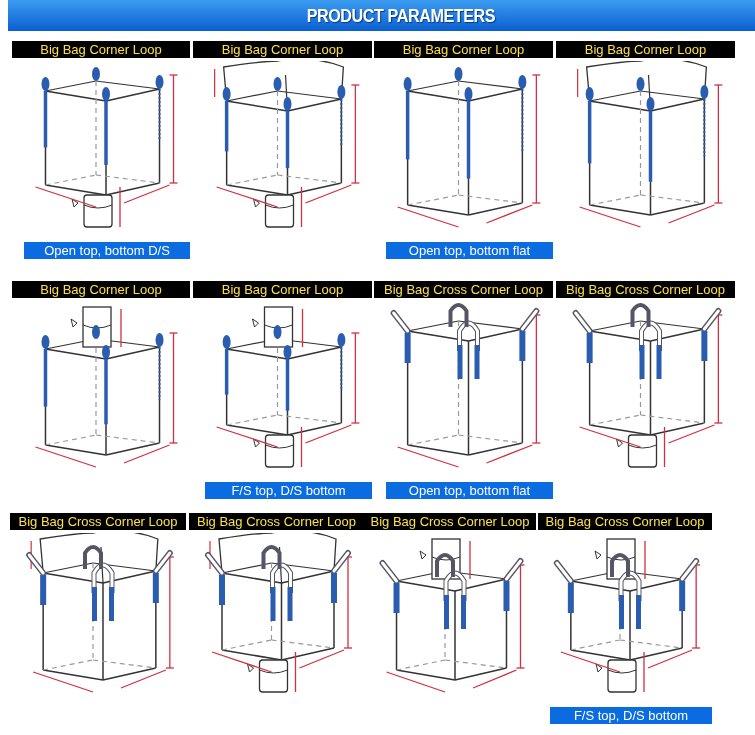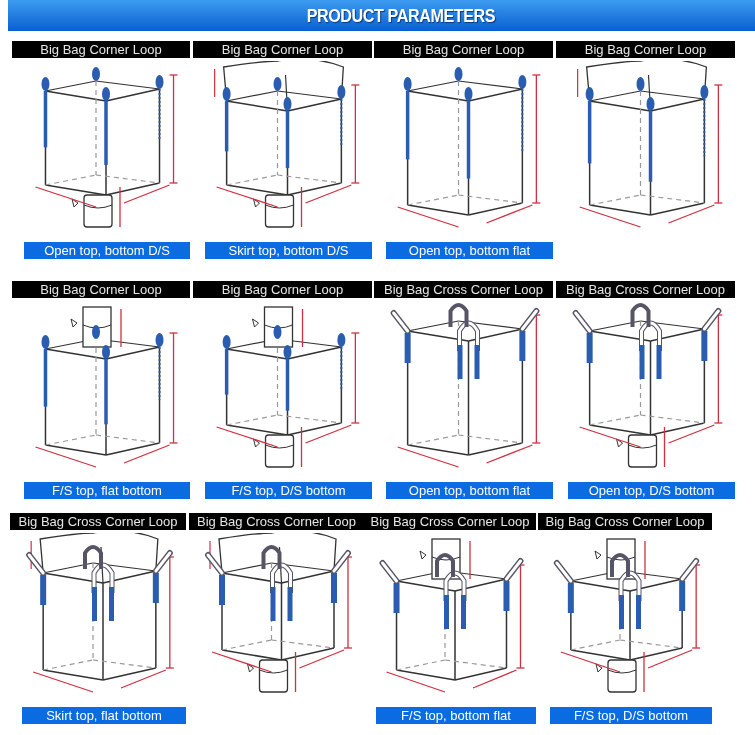--- a/index.html
+++ b/index.html
@@ -1,20 +1,20 @@
 <!DOCTYPE html>
 <html><head>
 <meta charset="utf-8">
 <style>
   html,body{margin:0;padding:0;background:#fff;}
   body{width:755px;height:735px;position:relative;overflow:hidden;font-family:"Liberation Sans",sans-serif;}
   .banner{position:absolute;left:8px;top:0;width:755px;height:31px;background:linear-gradient(#3c9cf0,#0a5fd0);display:flex;align-items:center;justify-content:center;padding-left:15px;}
   .banner span{color:#fff;font-family:"Liberation Sans",sans-serif;font-weight:bold;font-size:19px;letter-spacing:-0.5px;transform:scaleX(0.85);text-shadow:1px 1px 1px #0a3a80;}
   .cell{position:absolute;}
-  .hdr{position:absolute;left:0;right:0;top:0;height:17px;background:#000;color:#e5e5e5;font-size:13px;line-height:17px;text-align:center;white-space:nowrap;overflow:hidden;}
+  .hdr{position:absolute;left:0;right:0;top:0;height:17px;background:#000;color:#fde047;font-size:13px;line-height:17px;text-align:center;white-space:nowrap;overflow:hidden;}
   .ftr{position:absolute;left:12px;right:0;height:17px;background:#0a6ce0;color:#fff;font-size:13px;line-height:17px;text-align:center;white-space:nowrap;overflow:hidden;}
   .fig{position:absolute;left:0;right:0;}
   svg{display:block;}
 </style>
 </head>
 <body>
 
 <div class="banner">
   <span>PRODUCT PARAMETERS</span>
 </div>
@@ -86,21 +86,20 @@
           <line x1="158.36" y1="122" x2="166.36" y2="122" stroke="#d03040" stroke-width="1.3"></line>
           <line x1="33.63999999999999" y1="40" x2="33.63999999999999" y2="90.4" stroke="#2a5db0" stroke-width="3.5"></line>
           <ellipse cx="33.63999999999999" cy="33" rx="4" ry="7" fill="#2a5db0"></ellipse>
           <ellipse cx="84.5" cy="23" rx="4" ry="7" fill="#2a5db0"></ellipse>
           <line x1="94.5" y1="50" x2="94.5" y2="107.12" stroke="#2a5db0" stroke-width="3.5"></line>
           <ellipse cx="94.5" cy="43" rx="4" ry="7" fill="#2a5db0"></ellipse>
           <line x1="148.36" y1="38" x2="148.36" y2="84.2" stroke="#2a5db0" stroke-width="2" stroke-dasharray="2,2"></line>
           <ellipse cx="148.36" cy="31" rx="4" ry="7" fill="#2a5db0"></ellipse>
         </svg>
       </div>
-      <div class="ftr" style="top:201px">Skirt top, bottom D/S</div>
     </div>
     <div class="cell" style="left: 374px; top: 41px; width: 179px; height: 218px;">
       <div class="hdr">Big Bag Corner Loop</div>
       <div class="fig" style="top:20px;height:172px">
         <svg width="179" height="172" viewBox="0 0 179 172">
           <line x1="33.63999999999999" y1="30" x2="94.5" y2="40" stroke="#333" stroke-width="1.5"></line>
           <line x1="94.5" y1="40" x2="148.36" y2="28" stroke="#333" stroke-width="1.5"></line>
           <line x1="33.63999999999999" y1="30" x2="84.5" y2="20" stroke="#333" stroke-width="1.2"></line>
           <line x1="84.5" y1="20" x2="148.36" y2="28" stroke="#333" stroke-width="1.2"></line>
           <line x1="33.63999999999999" y1="30" x2="33.63999999999999" y2="144" stroke="#333" stroke-width="1.5"></line>
@@ -188,21 +187,20 @@
           <line x1="157.52" y1="142" x2="165.52" y2="142" stroke="#d03040" stroke-width="1.3"></line>
           <line x1="33.48" y1="48" x2="33.48" y2="105.6" stroke="#2a5db0" stroke-width="3.5"></line>
           <ellipse cx="33.48" cy="41" rx="4" ry="7" fill="#2a5db0"></ellipse>
           <ellipse cx="84" cy="31" rx="4" ry="7" fill="#2a5db0"></ellipse>
           <line x1="94" y1="58" x2="94" y2="123.28" stroke="#2a5db0" stroke-width="3.5"></line>
           <ellipse cx="94" cy="51" rx="4" ry="7" fill="#2a5db0"></ellipse>
           <line x1="147.52" y1="46" x2="147.52" y2="98.80000000000001" stroke="#2a5db0" stroke-width="2" stroke-dasharray="2,2"></line>
           <ellipse cx="147.52" cy="39" rx="4" ry="7" fill="#2a5db0"></ellipse>
         </svg>
       </div>
-      <div class="ftr" style="top:201px">F/S top, flat bottom</div>
     </div>
     <div class="cell" style="left: 193px; top: 281px; width: 179px; height: 218px;">
       <div class="hdr">Big Bag Corner Loop</div>
       <div class="fig" style="top:20px;height:172px">
         <svg width="179" height="172" viewBox="0 0 179 172">
           <line x1="33.63999999999999" y1="48" x2="94.5" y2="58" stroke="#333" stroke-width="1.5"></line>
           <line x1="94.5" y1="58" x2="148.36" y2="46" stroke="#333" stroke-width="1.5"></line>
           <line x1="33.63999999999999" y1="48" x2="84.5" y2="38" stroke="#333" stroke-width="1.2"></line>
           <line x1="84.5" y1="38" x2="148.36" y2="46" stroke="#333" stroke-width="1.2"></line>
           <line x1="33.63999999999999" y1="48" x2="33.63999999999999" y2="124" stroke="#333" stroke-width="1.5"></line>
@@ -304,21 +302,20 @@
           <path d="M85.5 50 L85.5 30 Q94.5 14 103.5 30 L103.5 50" fill="none" stroke="#556" stroke-width="5"></path>
           <path d="M85.5 50 L85.5 30 Q94.5 14 103.5 30 L103.5 50" fill="none" stroke="#fff" stroke-width="3"></path>
           <rect x="83.5" y="44" width="5" height="34" fill="#2a5db0"></rect>
           <rect x="100.5" y="44" width="5" height="34" fill="#2a5db0"></rect>
           <path d="M76.5 26 L76.5 10 Q84.5 -2 92.5 10 L92.5 26" fill="none" stroke="#556" stroke-width="4"></path>
           <path d="M148.36 28 L162.36 10" stroke="#556" stroke-width="6" stroke-linecap="round"></path>
           <path d="M148.36 28 L162.36 10" stroke="#fff" stroke-width="3" stroke-linecap="round"></path>
           <rect x="145.36" y="30" width="6" height="30" fill="#2a5db0"></rect>
         </svg>
       </div>
-      <div class="ftr" style="top:201px">Open top, D/S bottom</div>
     </div>
     <div class="cell" style="left: 10px; top: 513px; width: 176px; height: 211px;">
       <div class="hdr">Big Bag Cross Corner Loop</div>
       <div class="fig" style="top:20px;height:165px">
         <svg width="176" height="165" viewBox="0 0 176 165">
           <line x1="33.16" y1="40" x2="93" y2="50" stroke="#333" stroke-width="1.5"></line>
           <line x1="93" y1="50" x2="145.84" y2="38" stroke="#333" stroke-width="1.5"></line>
           <line x1="33.16" y1="40" x2="83" y2="30" stroke="#333" stroke-width="1.2"></line>
           <line x1="83" y1="30" x2="145.84" y2="38" stroke="#333" stroke-width="1.2"></line>
           <line x1="33.16" y1="40" x2="33.16" y2="137" stroke="#333" stroke-width="1.5"></line>
@@ -343,21 +340,20 @@
           <path d="M84 60 L84 40 Q93 24 102 40 L102 60" fill="none" stroke="#556" stroke-width="5"></path>
           <path d="M84 60 L84 40 Q93 24 102 40 L102 60" fill="none" stroke="#fff" stroke-width="3"></path>
           <rect x="82" y="54" width="5" height="34" fill="#2a5db0"></rect>
           <rect x="99" y="54" width="5" height="34" fill="#2a5db0"></rect>
           <path d="M75 36 L75 20 Q83 8 91 20 L91 36" fill="none" stroke="#556" stroke-width="4"></path>
           <path d="M145.84 38 L159.84 20" stroke="#556" stroke-width="6" stroke-linecap="round"></path>
           <path d="M145.84 38 L159.84 20" stroke="#fff" stroke-width="3" stroke-linecap="round"></path>
           <rect x="142.84" y="40" width="6" height="30" fill="#2a5db0"></rect>
         </svg>
       </div>
-      <div class="ftr" style="top:194px">Skirt top, flat bottom</div>
     </div>
     <div class="cell" style="left: 189px; top: 513px; width: 175px; height: 211px;">
       <div class="hdr">Big Bag Cross Corner Loop</div>
       <div class="fig" style="top:20px;height:165px">
         <svg width="175" height="165" viewBox="0 0 175 165">
           <line x1="32.99999999999999" y1="40" x2="92.5" y2="50" stroke="#333" stroke-width="1.5"></line>
           <line x1="92.5" y1="50" x2="145" y2="38" stroke="#333" stroke-width="1.5"></line>
           <line x1="32.99999999999999" y1="40" x2="82.5" y2="30" stroke="#333" stroke-width="1.2"></line>
           <line x1="82.5" y1="30" x2="145" y2="38" stroke="#333" stroke-width="1.2"></line>
           <line x1="32.99999999999999" y1="40" x2="32.99999999999999" y2="117" stroke="#333" stroke-width="1.5"></line>
@@ -425,21 +421,20 @@
           <path d="M82 68 L82 48 Q91 32 100 48 L100 68" fill="none" stroke="#556" stroke-width="5"></path>
           <path d="M82 68 L82 48 Q91 32 100 48 L100 68" fill="none" stroke="#fff" stroke-width="3"></path>
           <rect x="80" y="62" width="5" height="34" fill="#2a5db0"></rect>
           <rect x="97" y="62" width="5" height="34" fill="#2a5db0"></rect>
           <path d="M73 44 L73 28 Q81 16 89 28 L89 44" fill="none" stroke="#556" stroke-width="4"></path>
           <path d="M142.48000000000002 46 L156.48000000000002 28" stroke="#556" stroke-width="6" stroke-linecap="round"></path>
           <path d="M142.48000000000002 46 L156.48000000000002 28" stroke="#fff" stroke-width="3" stroke-linecap="round"></path>
           <rect x="139.48000000000002" y="48" width="6" height="30" fill="#2a5db0"></rect>
         </svg>
       </div>
-      <div class="ftr" style="top:194px">F/S top, bottom flat</div>
     </div>
     <div class="cell" style="left: 538px; top: 513px; width: 174px; height: 211px;">
       <div class="hdr">Big Bag Cross Corner Loop</div>
       <div class="fig" style="top:20px;height:165px">
         <svg width="174" height="165" viewBox="0 0 174 165">
           <line x1="32.839999999999996" y1="48" x2="92" y2="58" stroke="#333" stroke-width="1.5"></line>
           <line x1="92" y1="58" x2="144.16" y2="46" stroke="#333" stroke-width="1.5"></line>
           <line x1="32.839999999999996" y1="48" x2="82" y2="38" stroke="#333" stroke-width="1.2"></line>
           <line x1="82" y1="38" x2="144.16" y2="46" stroke="#333" stroke-width="1.2"></line>
           <line x1="32.839999999999996" y1="48" x2="32.839999999999996" y2="117" stroke="#333" stroke-width="1.5"></line>

